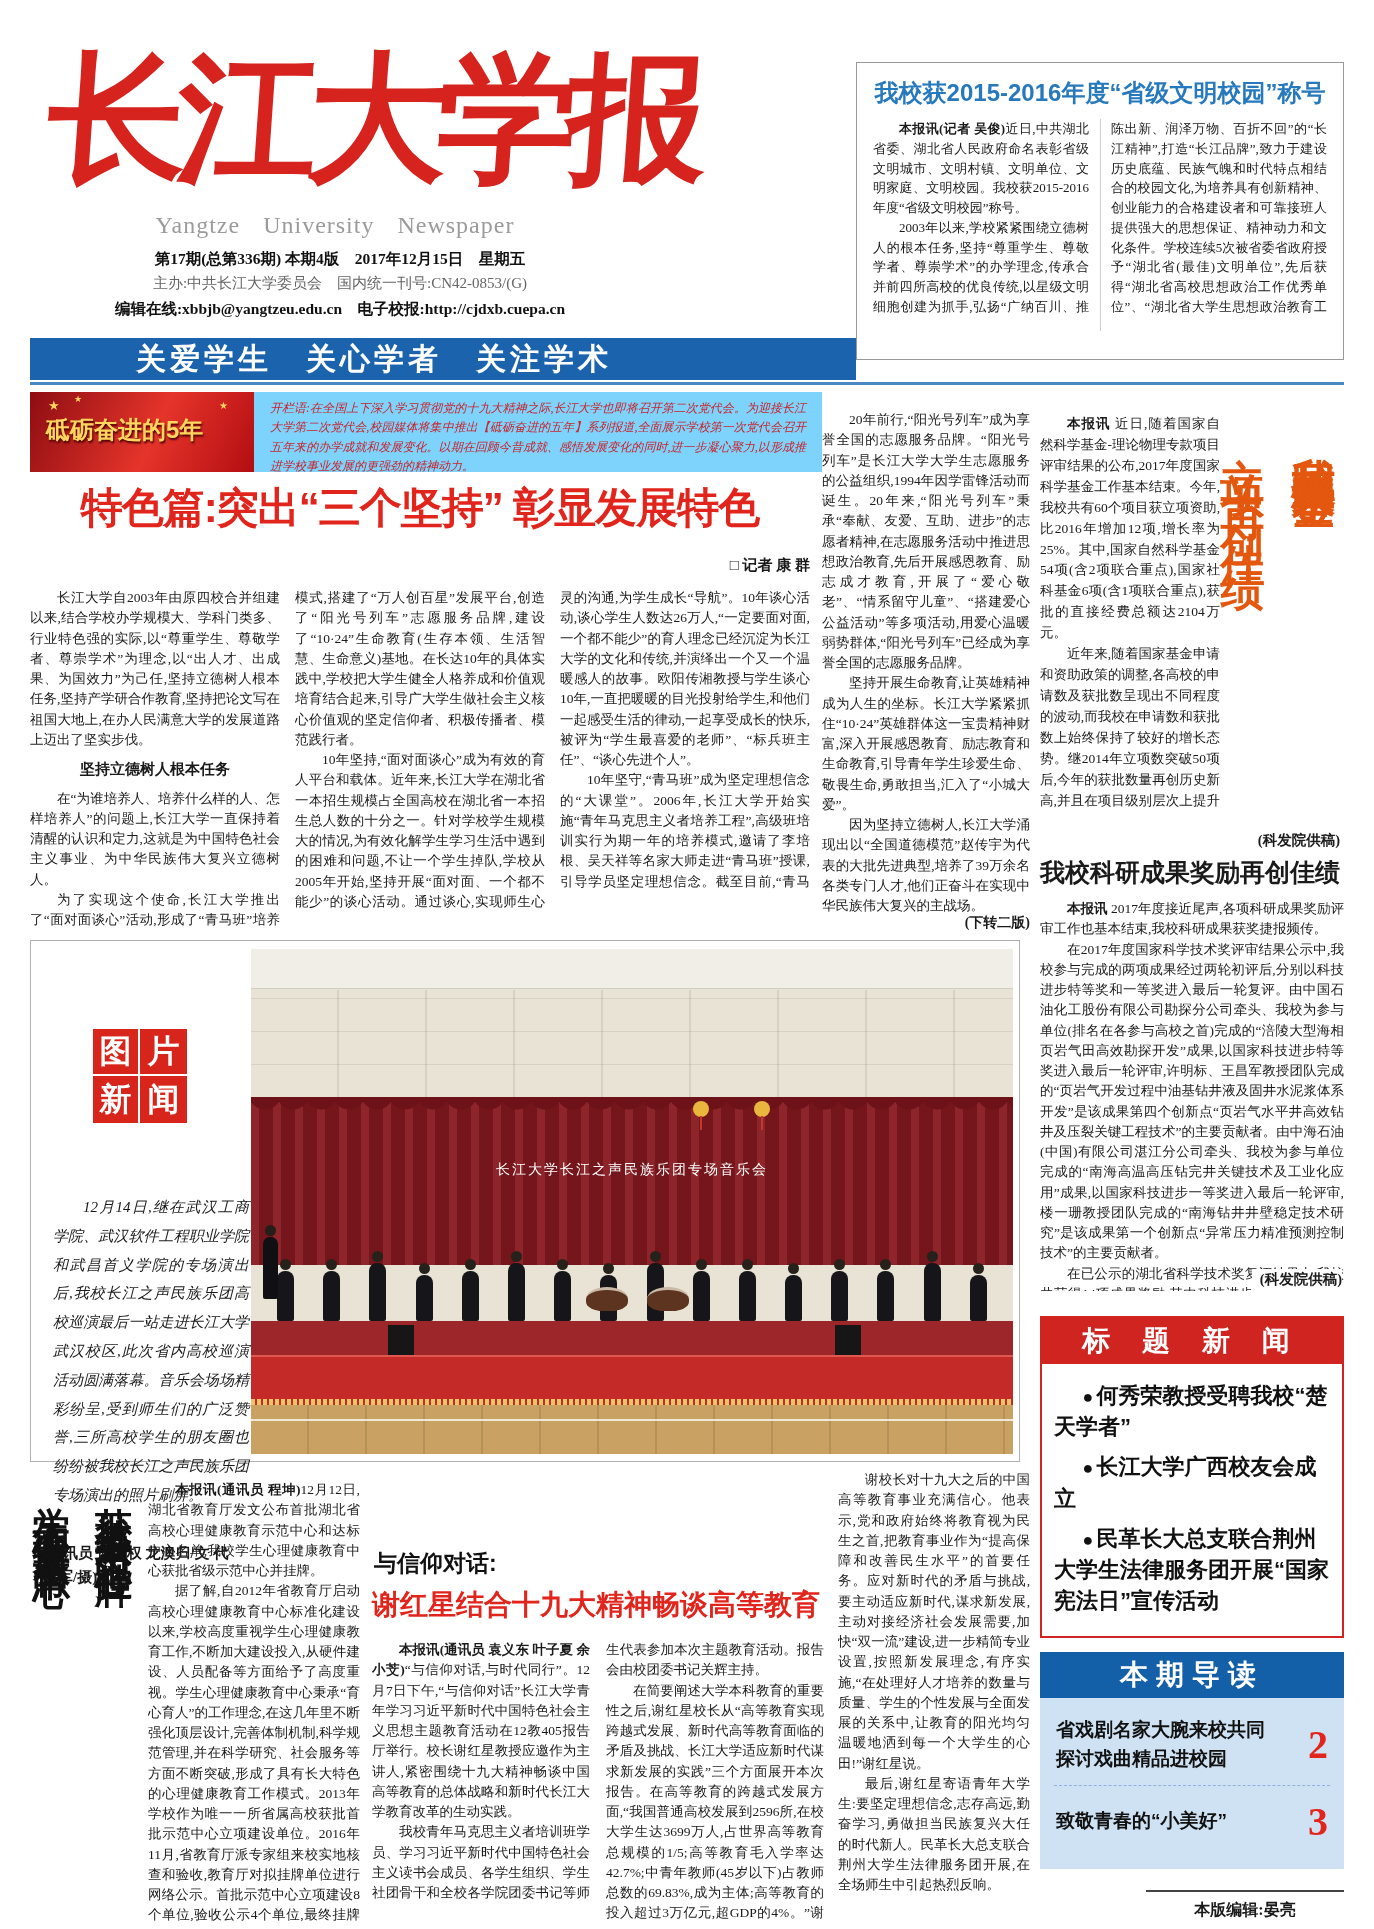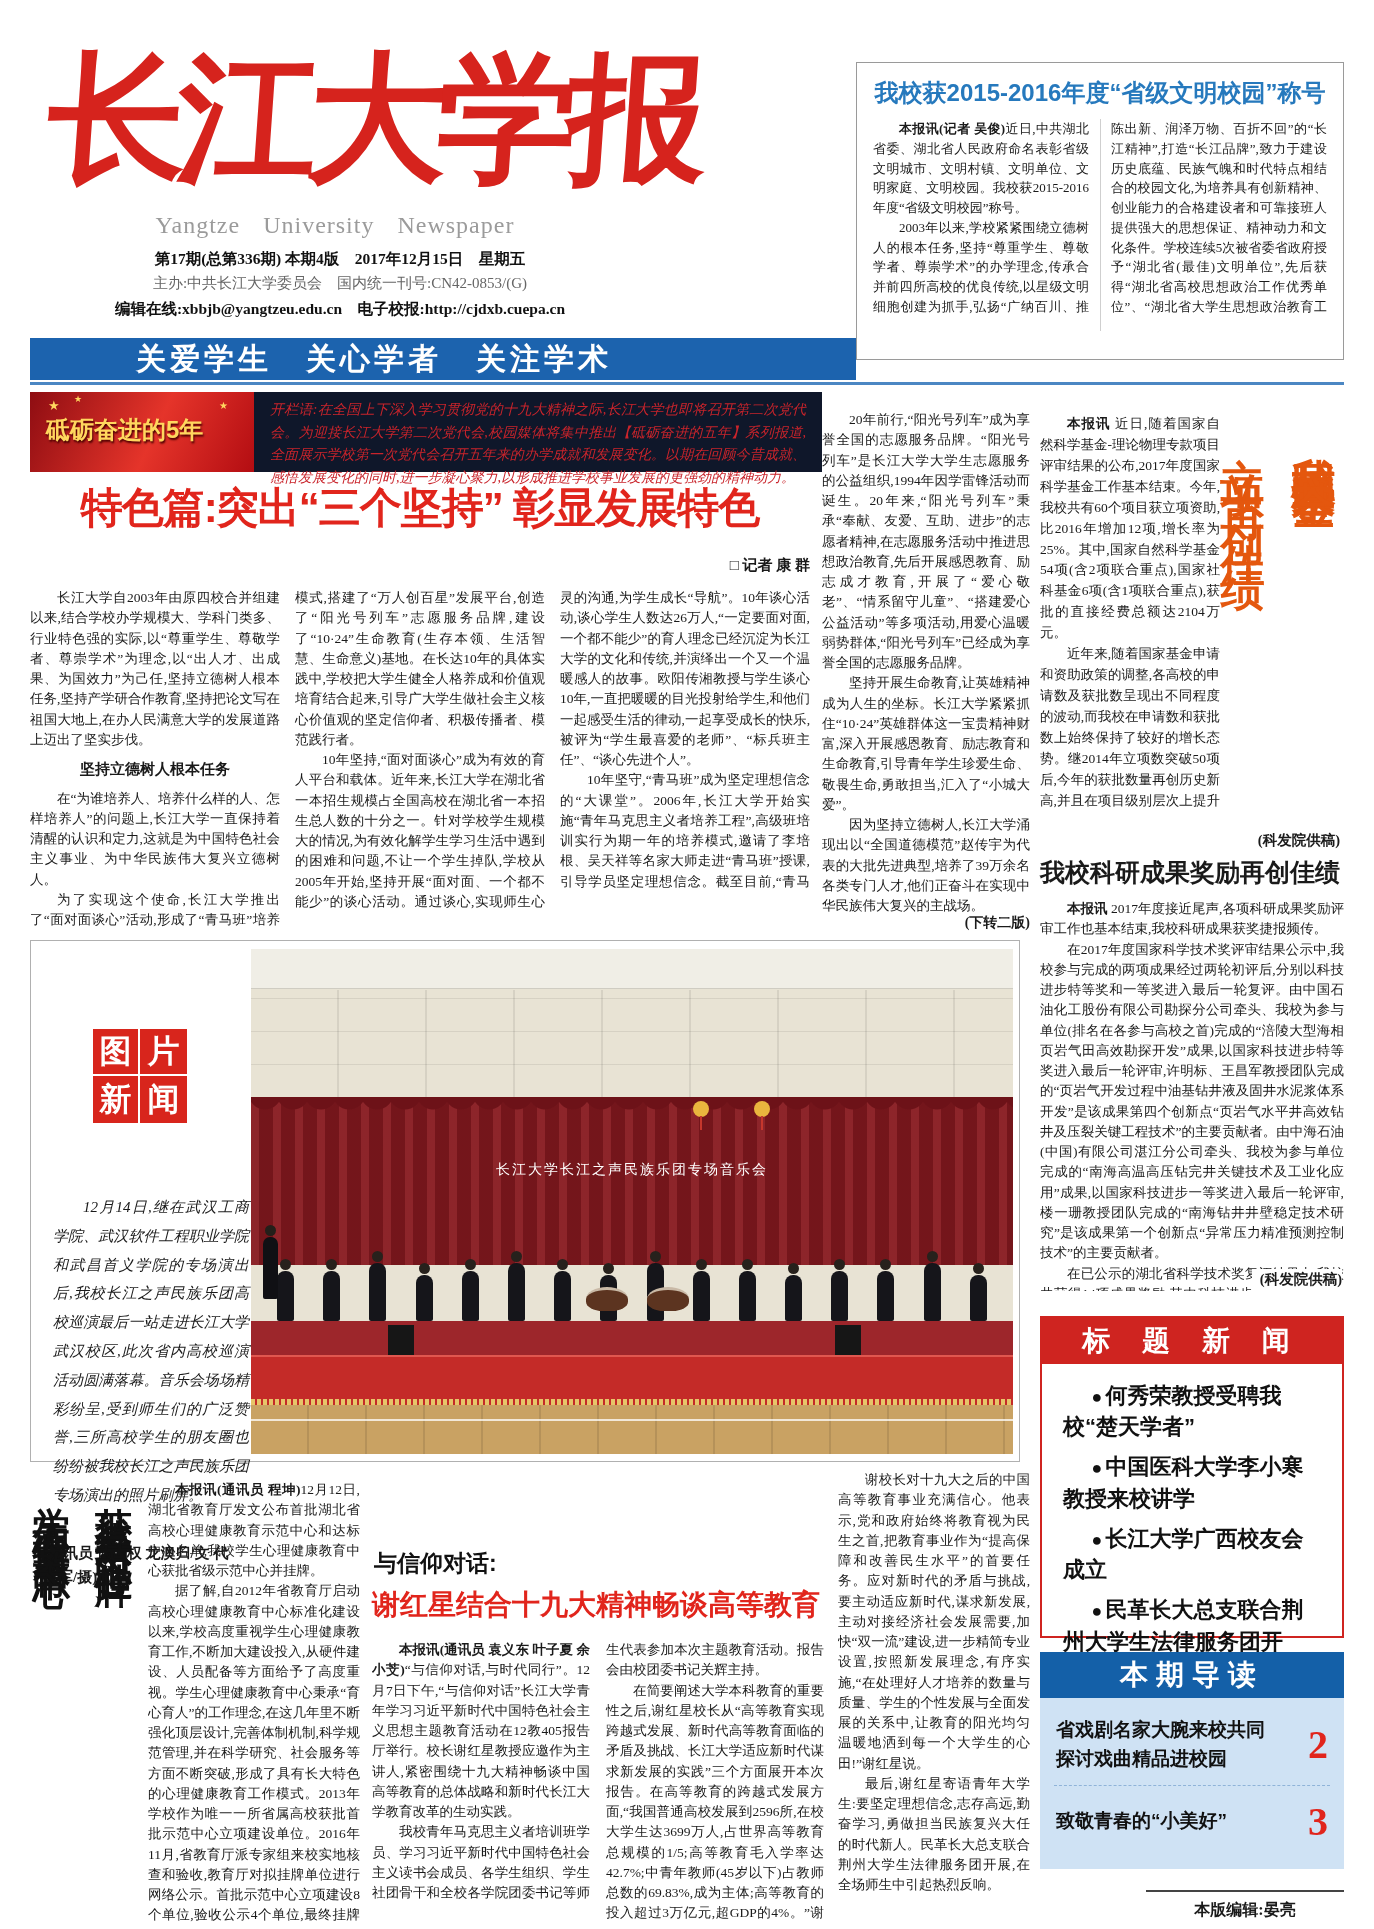--- a/index.html
+++ b/index.html
@@ -36,21 +36,21 @@
   .blue-rule{left:30px;top:382px;width:1314px;height:3px;background:#4b87c3;}
 
   
   .intro-wrap{left:30px;top:392px;width:792px;height:80px;display:flex;}
   .banner{width:224px;height:80px;background:linear-gradient(115deg,#8e0d12,#e5342a 55%,#b30d12);
     position:relative;overflow:hidden;flex:none;}
   .banner-label{position:absolute;left:16px;top:22px;color:#ffd75e;font-weight:bold;
     font-size:24px;letter-spacing:0;text-shadow:1px 2px 2px #4d0000;white-space:nowrap;
     font-family:"Liberation Sans",sans-serif;}
   .banner-star{position:absolute;color:#ffd75e;font-size:13px;}
-  .intro-box{flex:1;background:#0f172a;padding:7px 16px 5px;color:#c9242b;font-size:14px;
+  .intro-box{flex:1;background:#7dd3fc;padding:7px 16px 5px;color:#c9242b;font-size:12px;
     line-height:1.62;font-style:italic;text-align:justify;}
   .feature-headline{left:30px;top:476px;width:780px;height:64px;line-height:64px;text-align:center;
     font-family:"Liberation Sans",sans-serif;font-weight:bold;font-size:42px;letter-spacing:-1px;
     color:#e1251c;white-space:nowrap;}
   .feature-byline{left:30px;top:556px;width:780px;text-align:right;font-size:15px;font-weight:bold;}
   .feature-body{left:30px;top:588px;width:780px;height:344px;column-count:3;column-gap:15px;
     font-size:13.5px;line-height:1.5;text-align:justify;overflow:hidden;}
   .subhead{font-family:"Liberation Sans",sans-serif;font-weight:bold;text-align:center;
     font-size:15px;margin:8px 0;text-indent:0;}
   .feature-right{left:822px;top:410px;width:208px;height:522px;}
@@ -72,21 +72,21 @@
   .res-block{left:1040px;top:856px;width:304px;height:438px;}
   .res-head{font-family:"Liberation Sans",sans-serif;font-weight:bold;font-size:25px;white-space:nowrap;
     margin-bottom:10px;}
   .res-body{position:relative;height:392px;overflow:hidden;font-size:13.5px;line-height:1.5;text-align:justify;}
   .res-attr{position:absolute;right:2px;bottom:0;font-weight:bold;font-size:14.5px;background:#fff;padding-left:8px;}
 
   
   .hn-box{left:1040px;top:1316px;width:304px;height:322px;border:2px solid #cf2420;background:#fff;}
   .hn-head{background:#cf2420;color:#fff;text-align:center;font-family:"Liberation Sans",sans-serif;
     font-weight:bold;font-size:28px;letter-spacing:12px;height:46px;line-height:46px;}
-  .hn-items{padding:16px 21px 8px;}
+  .hn-items{padding:16px 12px 8px;}
   .hn-item{font-family:"Liberation Sans",sans-serif;font-weight:bold;font-size:22px;line-height:1.42;
     color:#111;margin-bottom:9px;text-indent:1.3em;}
   .hn-item::before{content:"●";font-size:18px;margin-right:3px;}
 
   
   .guide-box{left:1040px;top:1652px;width:304px;}
   .guide-head{background:#1460a8;color:#fff;height:46px;line-height:46px;text-align:center;
     font-family:"Liberation Sans",sans-serif;font-weight:bold;font-size:28px;letter-spacing:8px;}
   .guide-body{background:#cfe2f4;padding:6px 14px 12px;}
   .guide-item{display:flex;align-items:center;justify-content:space-between;padding:12px 2px;}
@@ -240,21 +240,20 @@
       <p class="para">在已公示的湖北省科学技术奖复评结果中,我校共获得14项成果奖励,其中科技进步一等奖4项、科技进步二等奖4项、技术发明二等奖和成果推广二等奖各1项、科技进步三等奖4项。另在中国石油和化学工业联合会科学技术奖、华夏建设科学技术奖、大禹水利科学技术奖等行业中颇具影响的奖项评审中均有斩获。预计我校2017年度将获得省部级以上科研成果奖励21项,比去年增加9项,同比增长75%。</p>
 
       <span class="res-attr">(科发院供稿)</span>
     </div>
   </div>
 
   <div class="abs hn-box">
     <div class="hn-head">标 题 新 闻</div>
     <div class="hn-items">
       <div class="hn-item">何秀荣教授受聘我校“楚天学者”</div>
-      <div class="hn-item">中国医科大学李小寒教授来校讲学</div>
       <div class="hn-item">长江大学广西校友会成立</div>
       <div class="hn-item">民革长大总支联合荆州大学生法律服务团开展“国家宪法日”宣传活动</div>
     </div>
   </div>
 
   <div class="abs guide-box">
     <div class="guide-head">本期导读</div>
     <div class="guide-body">
       <div class="guide-item">
         <span class="guide-text">省戏剧名家大腕来校共同探讨戏曲精品进校园</span>

